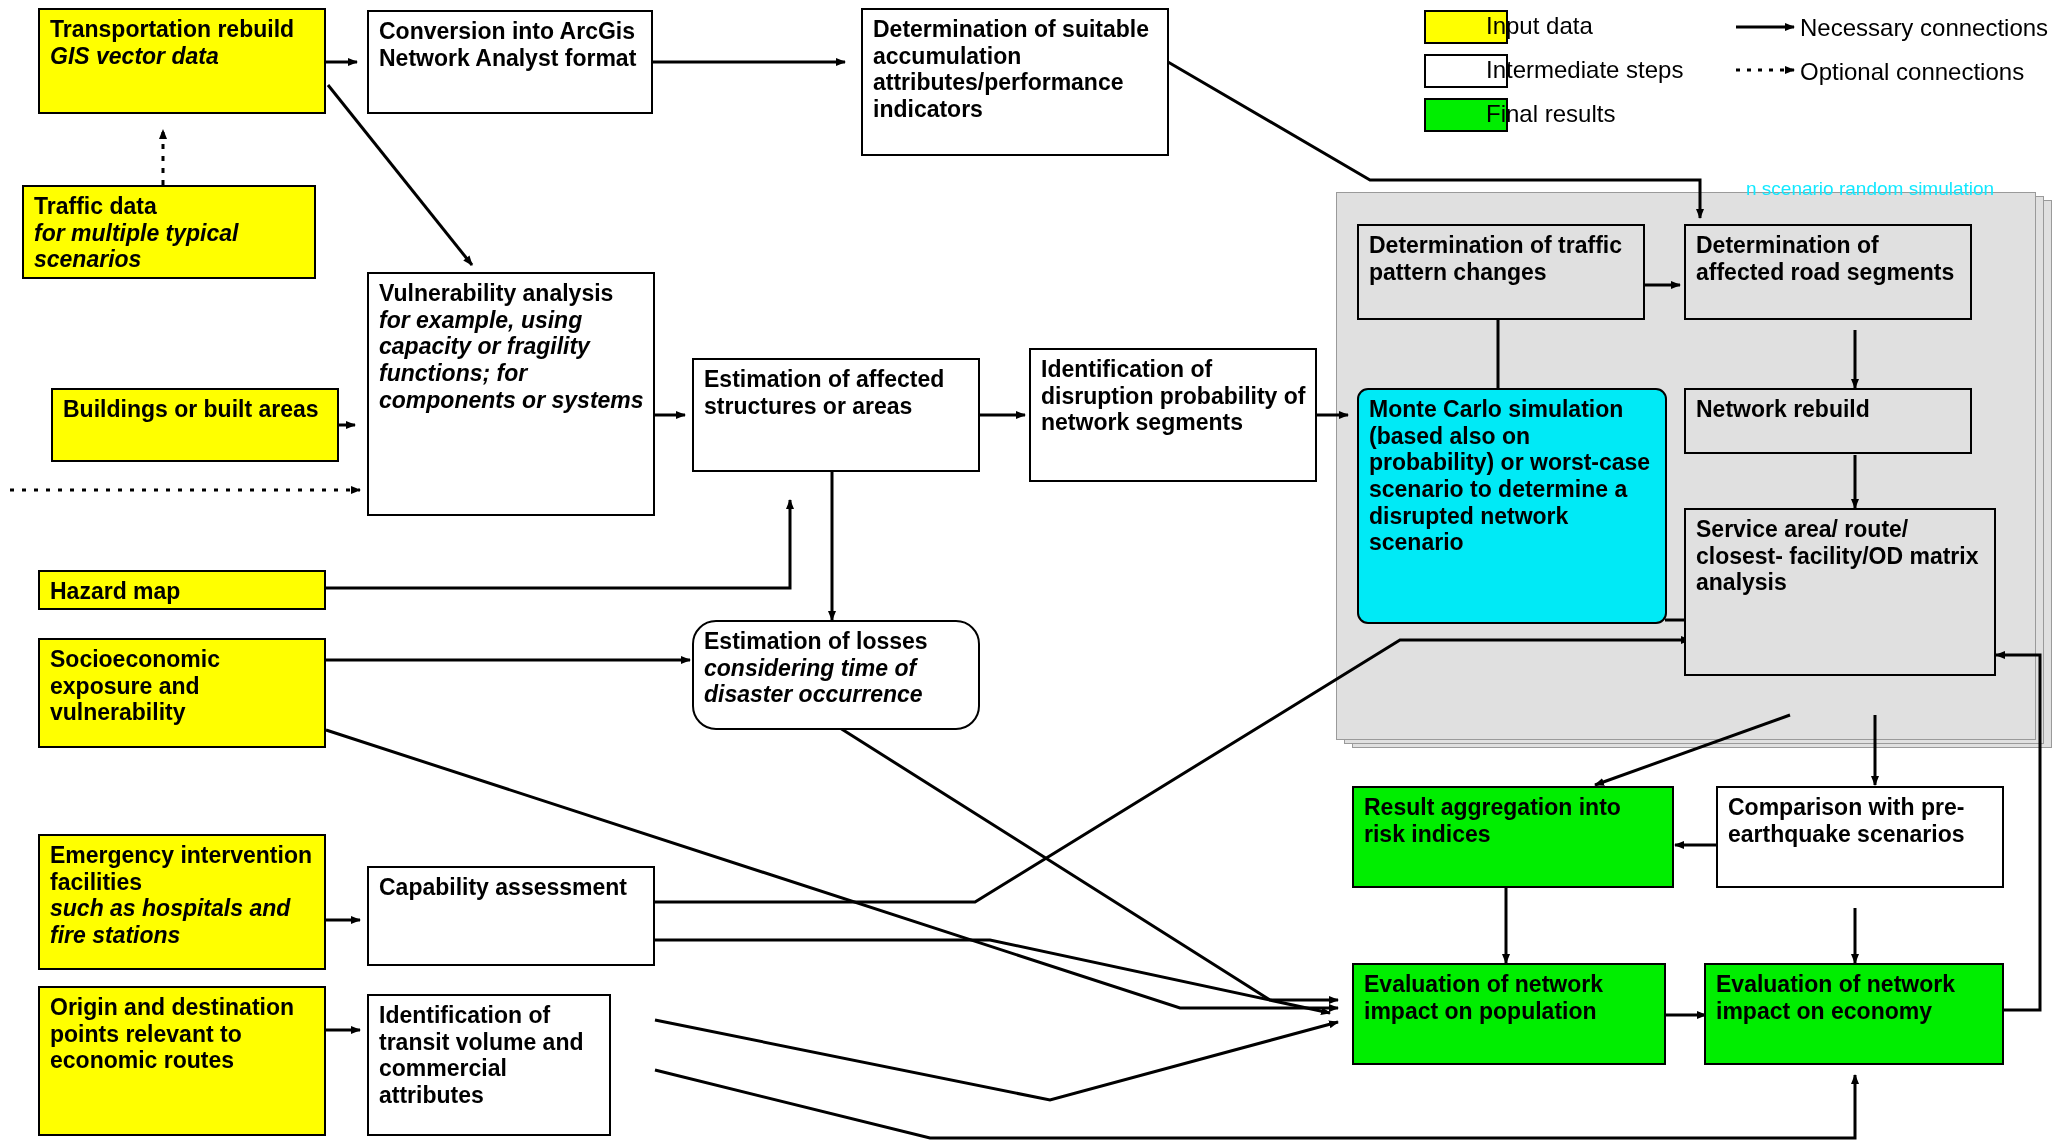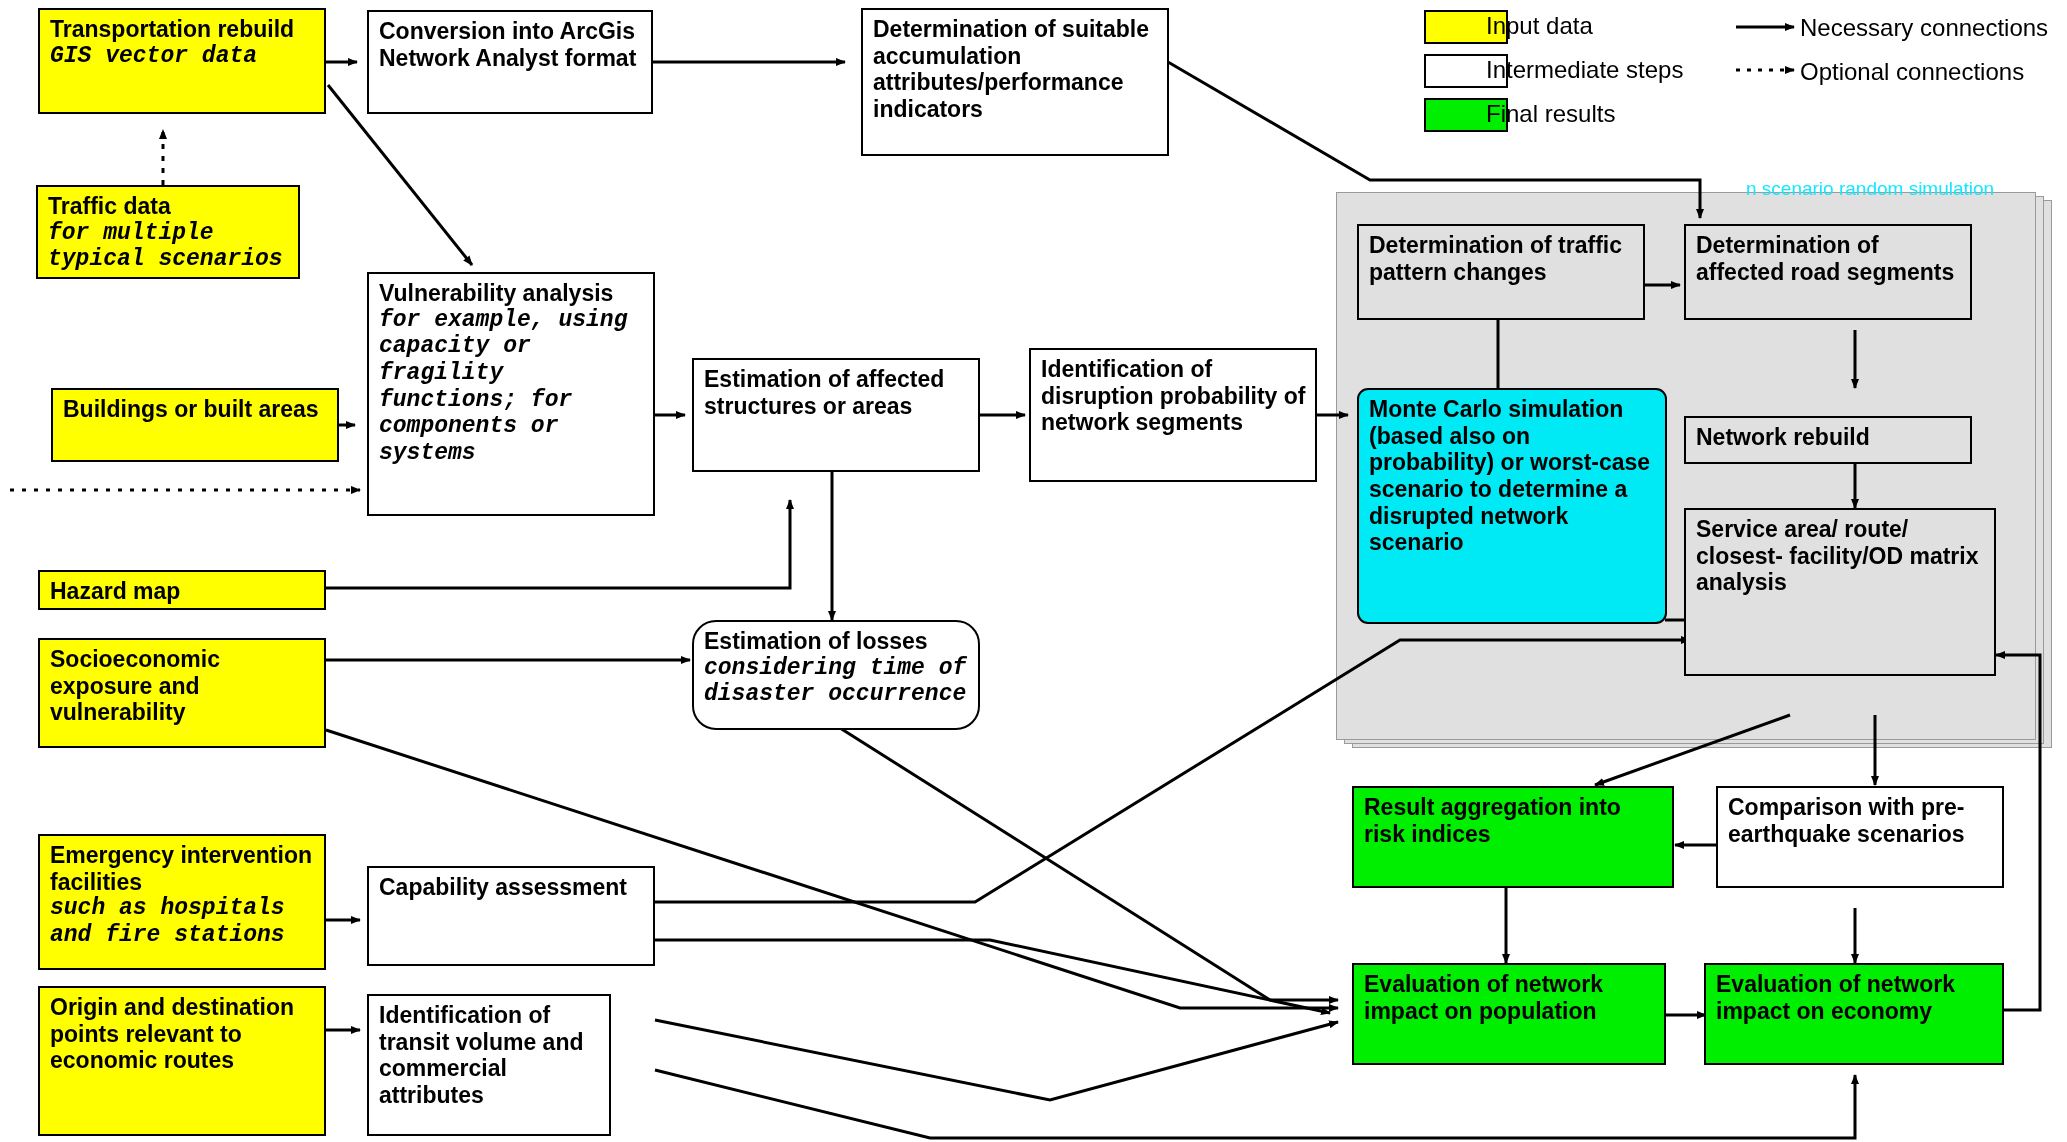--- a/index.html
+++ b/index.html
@@ -31,21 +31,20 @@
     border: 2px solid #000000;
     padding: 6px 8px 6px 10px;
     font-size: 23px;
     line-height: 1.16;
     font-weight: bold;
     color: #000000;
     overflow: hidden;
   }
   .node .it {
     font-style: italic;
-    font-family: Liberation Mono, monospace;
   }
   .input-node { background: #ffff00; }
   .step-node  { background: #ffffff; }
   .final-node { background: #00ee00; }
   .mc-node    { background: #00eaf6; border-radius: 11px; }
   .grey-node  { background: #e0e0e0; }
   .panel {
     position: absolute;
     box-sizing: border-box;
     background: #e0e0e0;
@@ -156,21 +155,21 @@
 
       <path d="M2004,1010 L2040,1010 L2040,655 L1996,655"></path>
     </g>
   </svg>
 
   <div class="node input-node" style="left:38px; top:8px; width:288px; height:106px;">
     <div>Transportation rebuild</div>
     <div class="it">GIS vector data</div>
   </div>
 
-  <div class="node input-node" style="left:36px; top:185px; width:264px; height:94px;">
+  <div class="node input-node" style="left:22px; top:185px; width:294px; height:94px;">
     <div>Traffic data</div>
     <div class="it">for multiple typical scenarios</div>
   </div>
 
   <div class="node input-node" style="left:38px; top:388px; width:288px; height:74px;margin-left:13px;">
     <div>Buildings or built areas</div>
   </div>
 
   <div class="node input-node" style="left:38px; top:570px; width:288px; height:40px;">
     <div>Hazard map</div>
@@ -228,21 +227,21 @@
   </div>
 
   <div class="node grey-node" style="left:1684px; top:224px; width:288px; height:96px;">
     <div>Determination of affected road segments</div>
   </div>
 
   <div class="node mc-node" style="left:1357px; top:388px; width:310px; height:236px;">
     <div>Monte Carlo simulation (based also on probability) or worst-case scenario to determine a disrupted network scenario</div>
   </div>
 
-  <div class="node grey-node" style="left:1684px; top:388px; width:288px; height:48px;margin-top:28px;">
+  <div class="node grey-node" style="left:1684px; top:388px; width:288px; height:66px;">
     <div>Network rebuild</div>
   </div>
 
   <div class="node grey-node" style="left:1684px; top:508px; width:312px; height:168px;">
     <div>Service area/ route/ closest- facility/OD matrix analysis</div>
   </div>
 
   <div class="node final-node" style="left:1352px; top:786px; width:322px; height:102px;">
     <div>Result aggregation into risk indices</div>
   </div>

